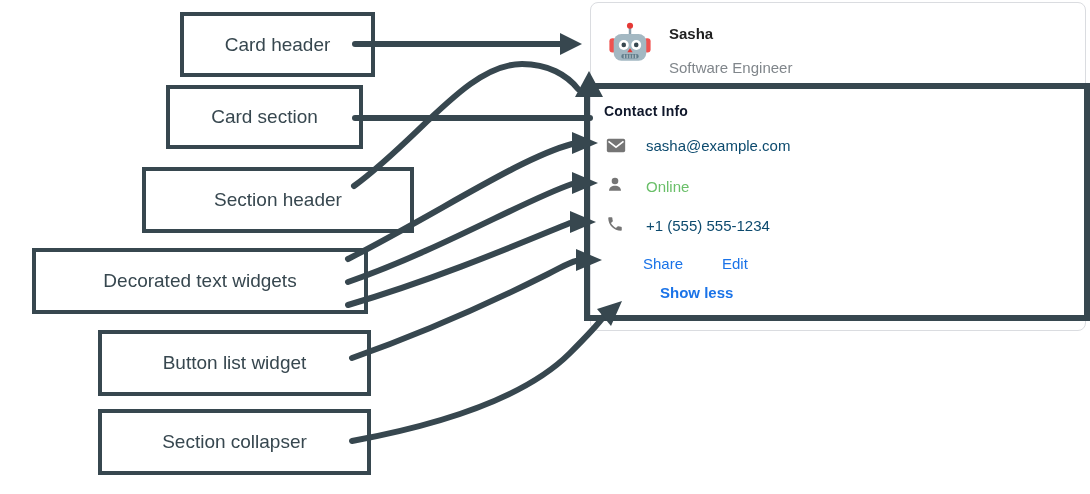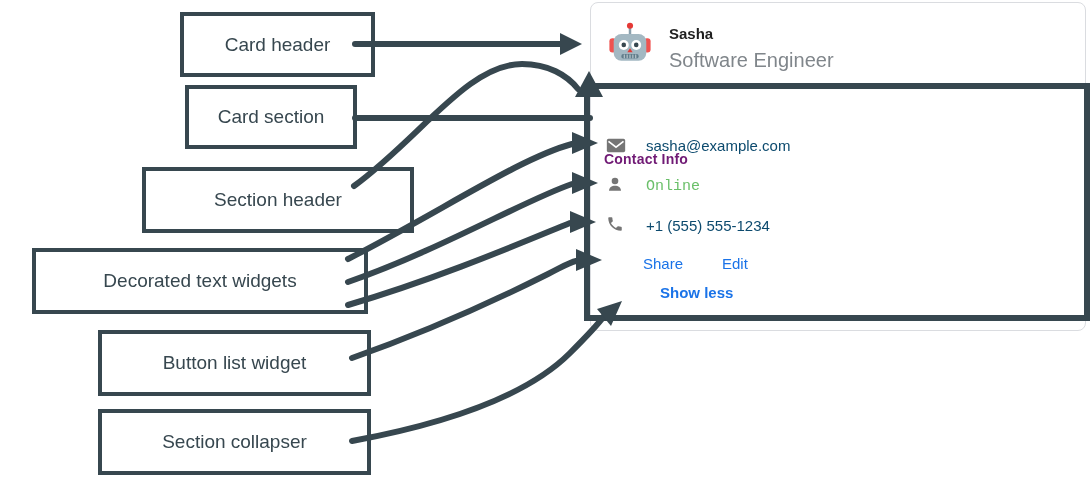--- a/index.html
+++ b/index.html
@@ -14,22 +14,22 @@
     display:flex;align-items:center;justify-content:center;
     font-size:19px;font-weight:400;white-space:nowrap;z-index:3;margin-left:20px;
   }
   
   .card{
     position:absolute;left:590px;top:2px;width:494px;height:327px;
     background:#ffffff;border:1px solid #dadce0;border-radius:8px;z-index:1;
   }
   .avatar{position:absolute;left:16px;top:17px;width:46px;height:46px;}
   .card-title{position:absolute;left:78px;top:22px;font-size:15px;font-weight:700;color:#1f1f1f;}
-  .card-subtitle{position:absolute;left:78px;top:46px;font-size:20px;color:#80868b;text-align:right;}
-  .section-title{position:absolute;left:13px;top:100px;font-size:14px;font-weight:700;color:#701a75;letter-spacing:.2px;margin-top:48px;}
+  .card-subtitle{position:absolute;left:78px;top:56px;font-size:15px;color:#80868b;text-align:right;}
+  .section-title{position:absolute;left:13px;top:100px;font-size:14px;font-weight:700;color:#0f172a;letter-spacing:.2px;}
   .dt-icon{position:absolute;left:15px;}
   .dt-text{position:absolute;left:55px;font-size:15px;color:#0c4a6e;}
   .btn-link{position:absolute;font-size:15px;font-weight:500;color:#1a73e8;cursor:pointer;margin-left:35px;}
   .collapser{position:absolute;left:21px;top:281px;font-size:15px;font-weight:700;color:#1a73e8;cursor:pointer;margin-left:48px;}
   
   .section-outline{
     position:absolute;left:584px;top:83px;width:506px;height:238px;
     box-sizing:border-box;border:6px solid #37474f;z-index:2;pointer-events:none;
   }
   
@@ -75,39 +75,39 @@
       </svg>
     </span>
     <span class="dt-text" style="top:134px">sasha@example.com</span>
 
     <span class="dt-icon" style="top:172px">
       <svg viewBox="0 0 24 24" width="18" height="18">
         <circle cx="12" cy="8" r="4.4" fill="#757575"></circle>
         <path d="M4,21 c0-4.5 3.6-6.8 8-6.8 s8,2.3 8,6.8 z" fill="#757575"></path>
       </svg>
     </span>
-    <span class="dt-text" style="top: 175px; color: rgb(106, 191, 105); font-family: Liberation Mono, monospace;">Online</span>
+    <span class="dt-text" style="top: 175px; color: rgb(106, 191, 105);">Online</span>
 
     <span class="dt-icon" style="top:212px">
       <svg viewBox="0 0 24 24" width="18" height="18">
         <path fill="#757575" d="M6.62 10.79c1.44 2.83 3.76 5.14 6.59 6.59l2.2-2.21c.27-.27.67-.36 1.02-.24 1.12.37 2.33.57 3.57.57.55 0 1 .45 1 1V20c0 .55-.45 1-1 1-9.39 0-17-7.61-17-17 0-.55.45-1 1-1h3.5c.55 0 1 .45 1 1 0 1.25.2 2.45.57 3.57.11.35.03.74-.25 1.02l-2.2 2.2z"></path>
       </svg>
     </span>
     <span class="dt-text" style="top:214px">+1 (555) 555-1234</span>
 
     <span class="btn-link" style="left:17px;top:252px">Share</span>
     <span class="btn-link" style="left:96px;top:252px">Edit</span>
 
     <span class="collapser">Show less</span>
   </div>
 
   <div class="section-outline"></div>
 
   <div class="label-box" style="left:160px;top:12px;width:195px;height:65px">Card header</div>
-  <div class="label-box" style="left:165px;top:85px;width:172px;height:64px">Card section</div>
+  <div class="label-box" style="left:146px;top:85px;width:197px;height:64px">Card section</div>
   <div class="label-box" style="left:122px;top:167px;width:272px;height:66px">Section header</div>
   <div class="label-box" style="left:12px;top:248px;width:336px;height:66px">Decorated text widgets</div>
   <div class="label-box" style="left:78px;top:330px;width:273px;height:66px">Button list widget</div>
   <div class="label-box" style="left:78px;top:409px;width:273px;height:66px">Section collapser</div>
 
   <svg class="arrows" width="1090" height="494" viewBox="0 0 1090 494">
     <g stroke="#37474f" stroke-width="6" fill="none" stroke-linecap="round">
       <path d="M355,44 H562"></path>
       <path d="M355,118 H590"></path>
       <path d="M354,186 C420,138 468,64 522,64 C548,64 567,75 578,89"></path>

